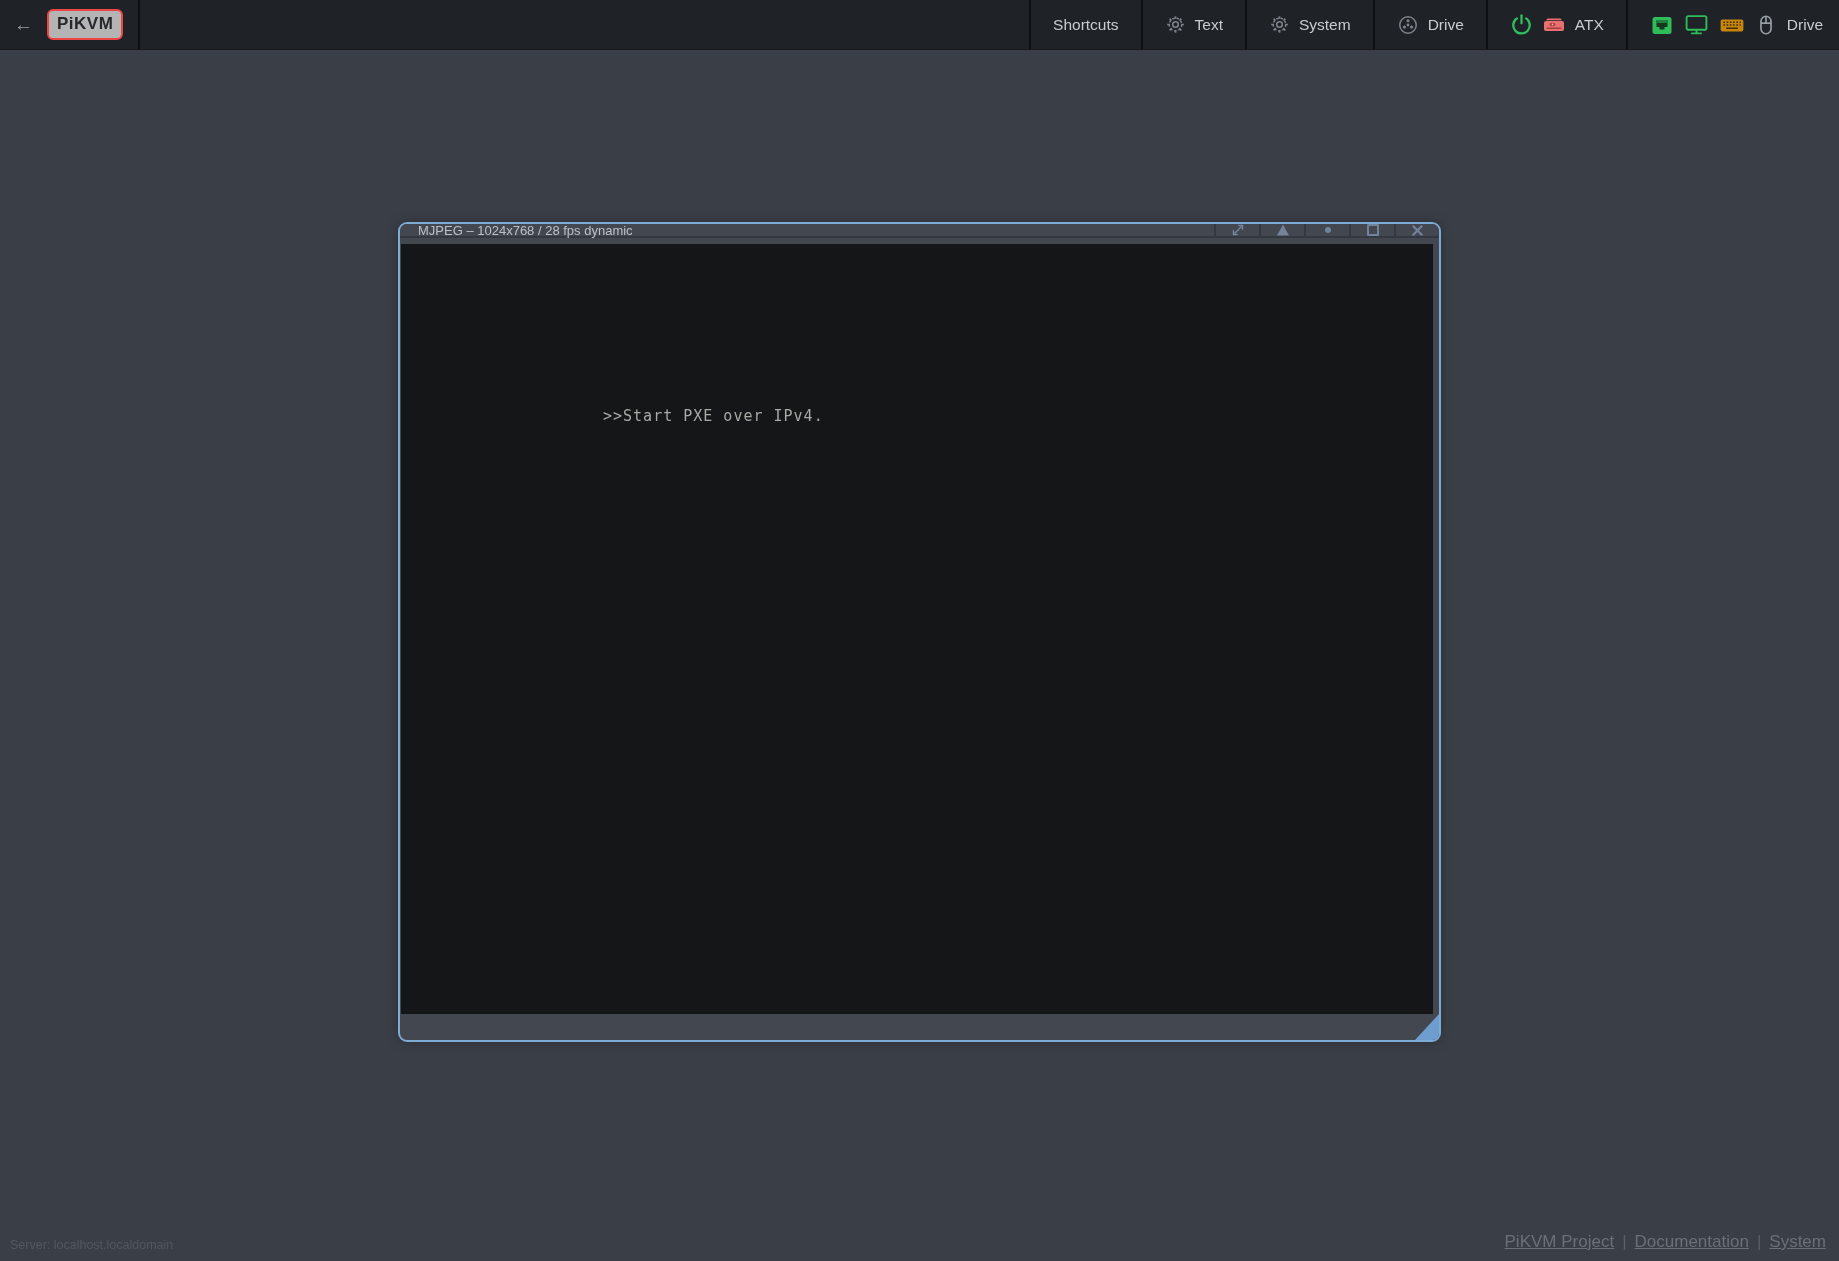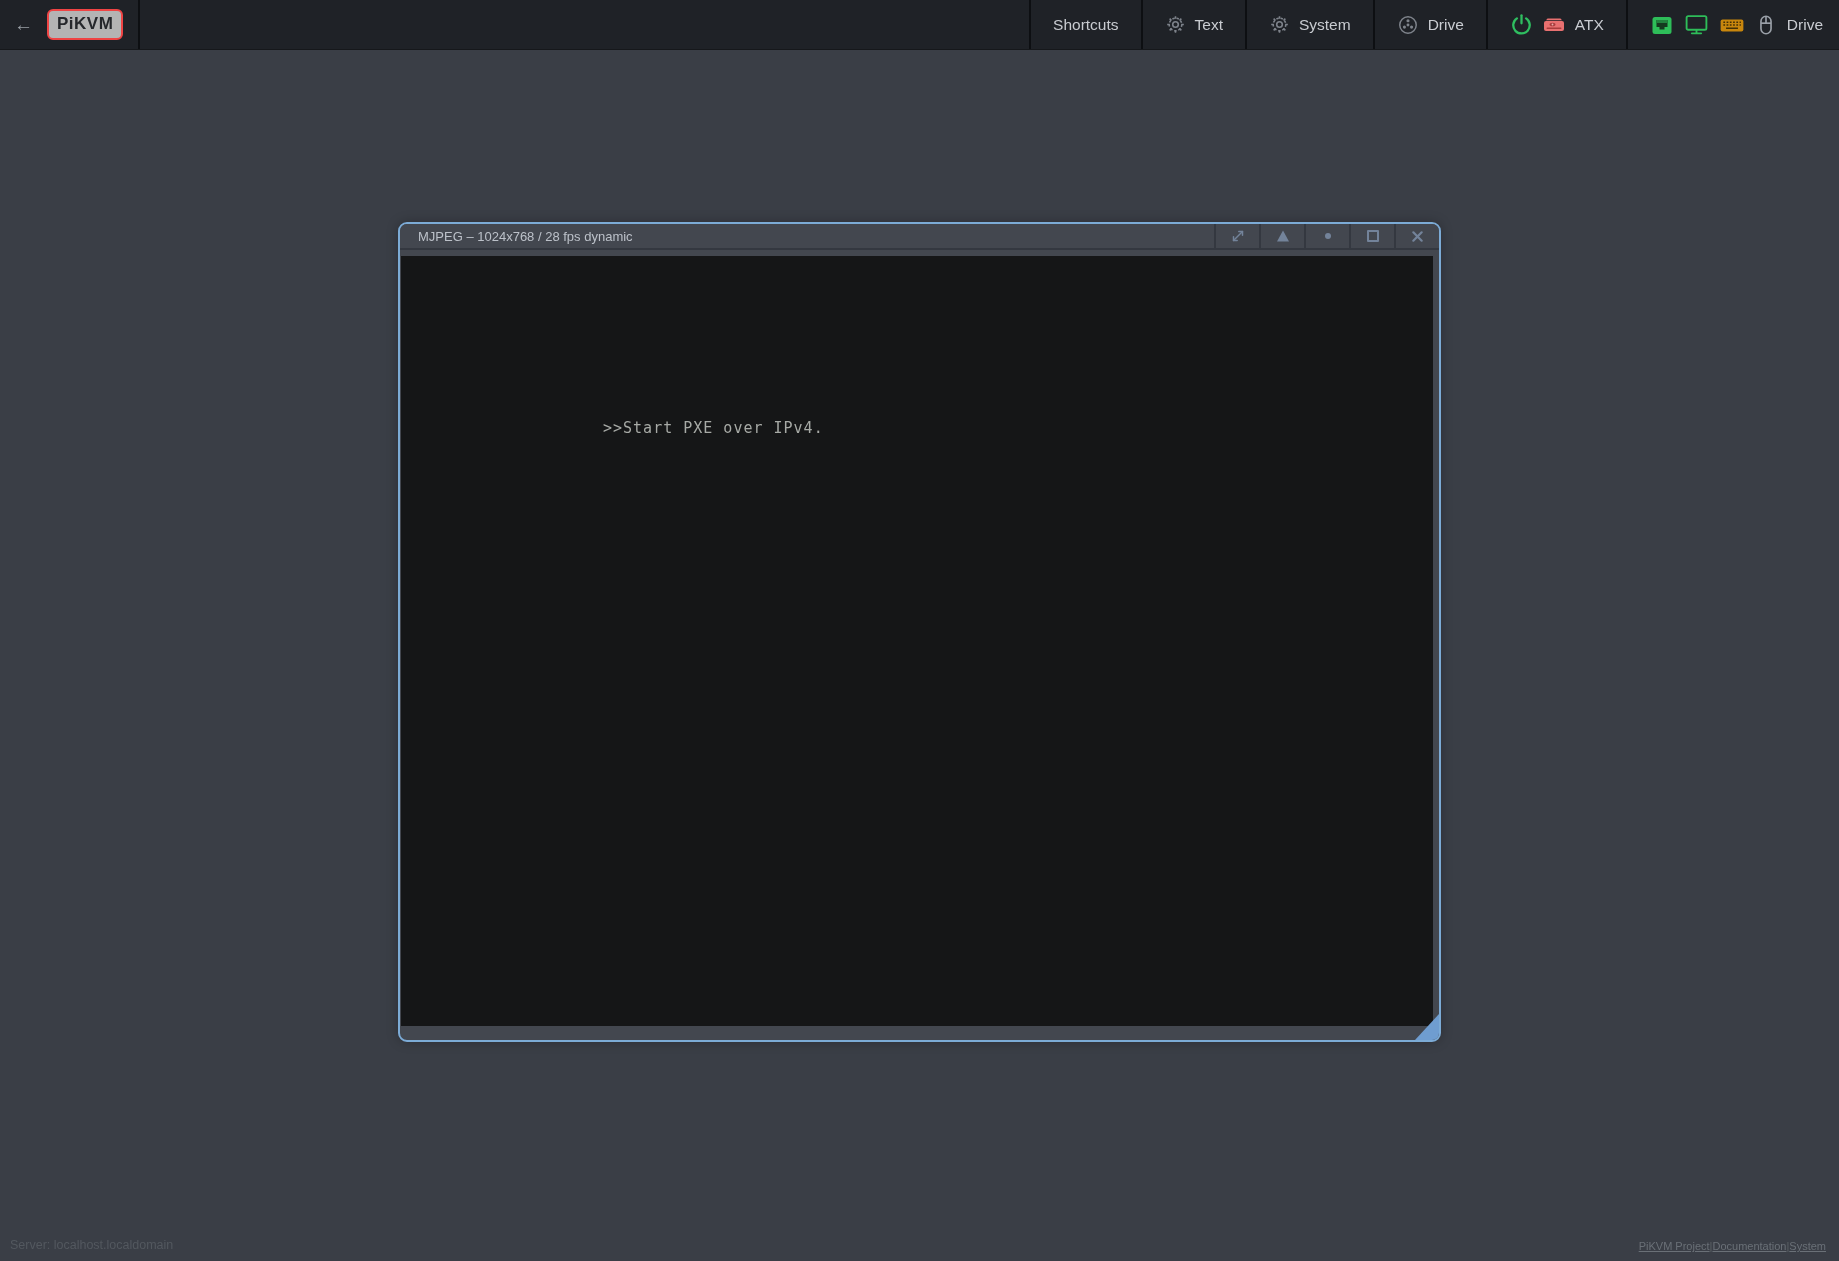--- a/index.html
+++ b/index.html
@@ -62,21 +62,21 @@
     position: absolute;
     left: 398px; top: 222px;
     width: 1043px; height: 820px;
     background: #43474f;
     border: 2px solid #7cabd6;
     border-radius: 9px;
     overflow: hidden;
     box-shadow: 0 0 12px rgba(0,0,0,0.25);
   }
   .stream-titlebar {
-    height: 26px;
+    height: 14px;
     background: #43474f;
     border-bottom: 2px solid #343840;
     display: flex;
     align-items: stretch;
     cursor: move;
   }
   .stream-title {
     display: flex; align-items: center;
     padding-left: 18px;
     font-size: 13px;
@@ -129,23 +129,24 @@
   
   .footer-left {
     position: absolute;
     left: 10px; bottom: 9px;
     font-size: 12.5px;
     color: #53585f;
   }
   .footer-right {
     position: absolute;
     right: 13px; bottom: 9px;
-    font-size: 11px;
+    font-size: 17px;
     color: #5a6066;
     display: flex;
+    gap: 8px;
     align-items: center;
   }
   .footer-link {
     color: #6a7077;
     text-decoration: underline;
     cursor: pointer;
   }
 </style>
 </head>
 <body>

